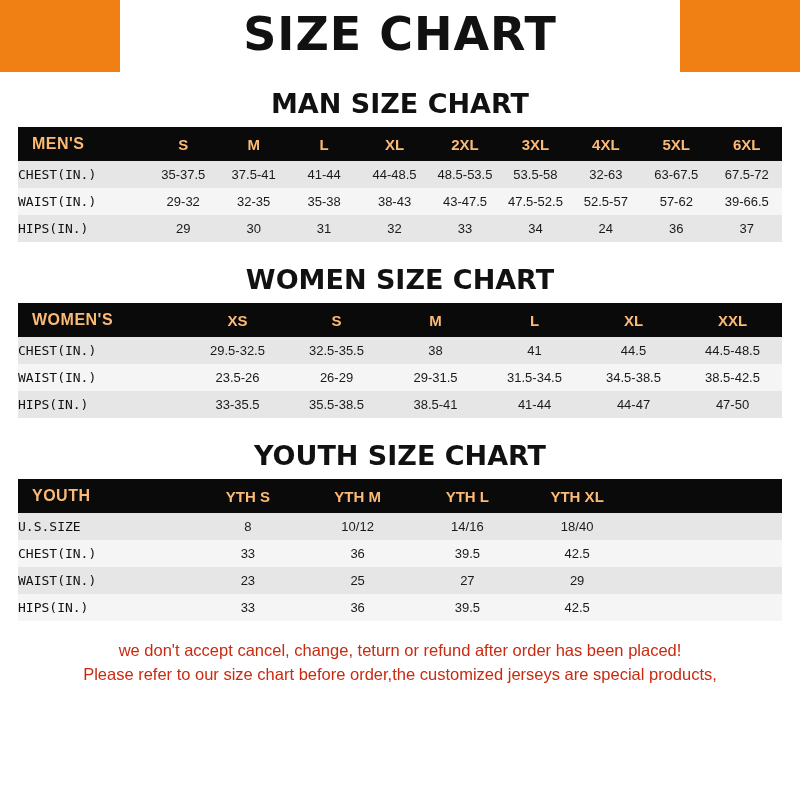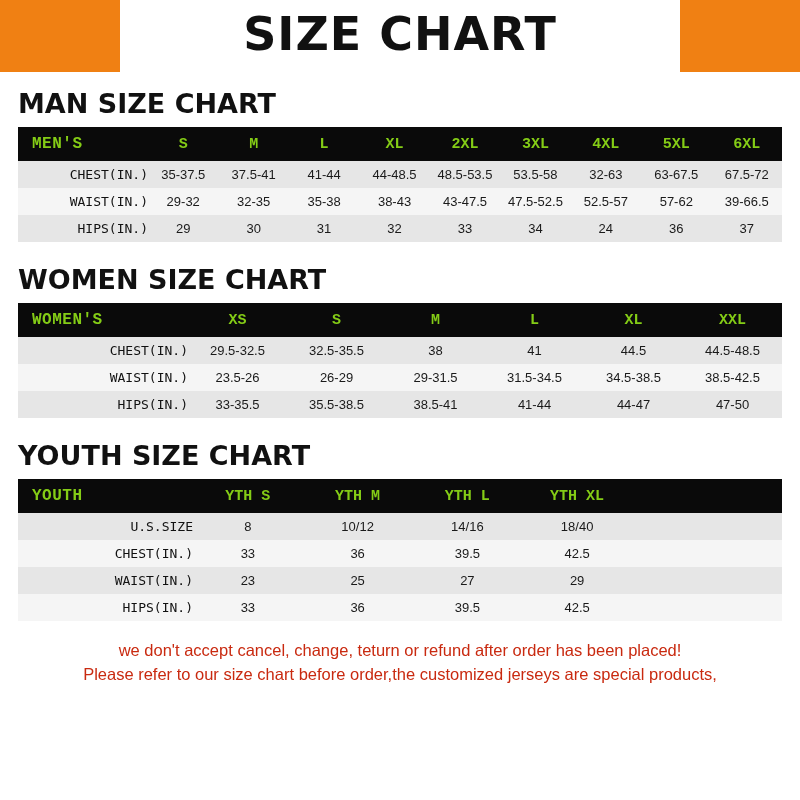--- a/index.html
+++ b/index.html
@@ -44,20 +44,21 @@
     letter-spacing: 1px;
     color: #111111;
     line-height: 1;
     padding-bottom: 4px;
   }
   .content {
     padding: 0 18px;
     box-sizing: border-box;
   }
   .section-title {
+    text-align: center;
     font-family: "DejaVu Sans", sans-serif;
     font-weight: bold;
     font-size: 27px;
     color: #111111;
     letter-spacing: 0px;
   }
   .s1 { margin-top: 16px; }
   .s2 { margin-top: 22px; }
   .s3 { margin-top: 22px; }
 
@@ -66,22 +67,22 @@
     width: 100%;
     table-layout: fixed;
   }
   .tbl {
     margin-top: 8px;
   }
   thead tr {
     background: #0a0a0a;
   }
   thead th {
-    color: #84cc16;
-    font-family: Liberation Mono, monospace;
+    color: #fdba74;
+    font-family: Liberation Sans, sans-serif;
     font-weight: bold;
     font-size: 15px;
     padding: 8px 0;
     text-align: center;
   }
   thead th.lbl {
     text-align: left;
     padding-left: 14px;
     font-size: 16px;
     letter-spacing: 0.5px;
@@ -90,21 +91,21 @@
     font-family: "Liberation Sans", sans-serif;
     font-size: 13px;
     color: #1a1a1a;
     text-align: center;
     padding: 6px 0;
   }
   tbody td.lbl {
     font-family: "DejaVu Sans Mono", monospace;
     font-size: 13px;
     letter-spacing: 0px;
-    text-align: right;
+    text-align: left;
     color: #111111;
   }
   tbody tr.odd { background: #e6e6e6; }
   tbody tr.even { background: #f5f5f5; }
 
   
   .men col.c0 { width: 130px; }
   
   .women col.c0 { width: 170px; }
   

